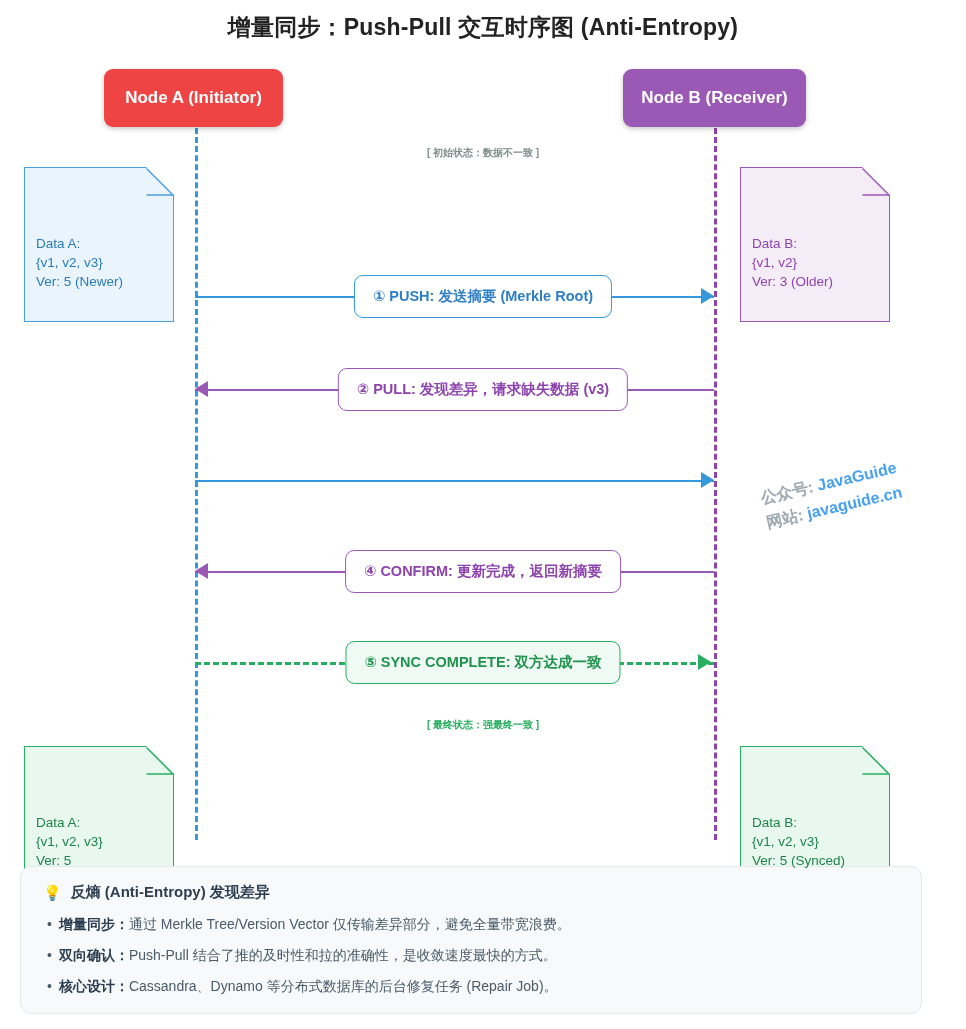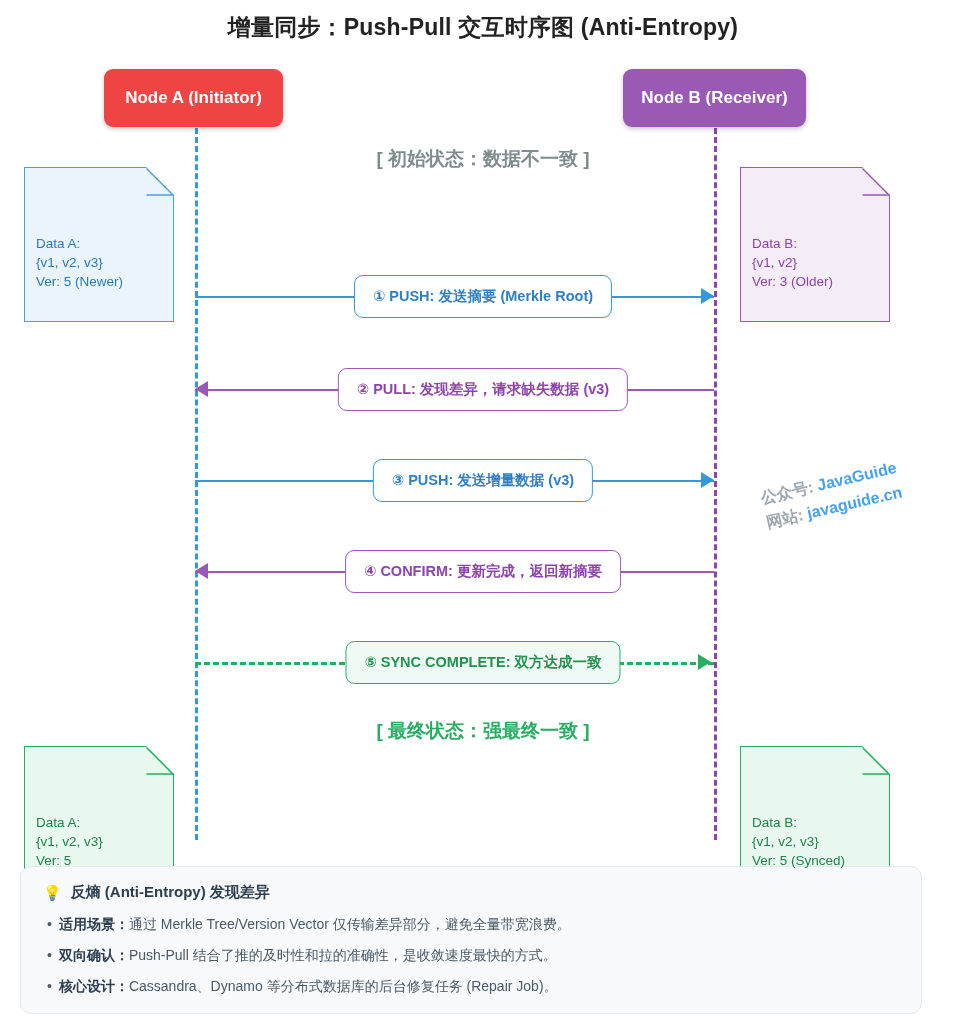--- a/index.html
+++ b/index.html
@@ -91,21 +91,21 @@
   #noteA1 { left: 24px; top: 167px; }
   #noteB1 { left: 740px; top: 167px; }
   #noteA2 { left: 24px; top: 746px; }
   #noteB2 { left: 740px; top: 746px; }
 
   
   .state-label {
     position: absolute;
     width: 966px;
     text-align: center;
-    font-size: 19px;
+    font-size: 10px;
     font-weight: bold;
   }
   #stateInitial { top: 146px; left: 0; color: #7f8c8d; }
   #stateFinal   { top: 718px; left: 0; color: #27ae60; }
 
   
   .msg { position: absolute; left: 0; width: 966px; height: 44px; }
 
   .msg-line {
     position: absolute;
@@ -248,21 +248,20 @@
 
   <div class="msg" id="msg1" style="top:368px">
     <div class="msg-line ln-purple" style="left:195px; width:519px"></div>
     <div class="msg-arrow left ar-purple" style="left:195px"></div>
     <div class="msg-box c-purple">② PULL: 发现差异，请求缺失数据 (v3)</div>
   </div>
 
   <div class="msg" id="msg2" style="top:459px">
     <div class="msg-line ln-blue" style="left:195px; width:519px"></div>
     <div class="msg-arrow right ar-blue" style="left:701px"></div>
-    <div class="msg-box c-blue">③ PUSH: 发送增量数据 (v3)</div>
   </div>
 
   <div class="msg" id="msg3" style="top:550px">
     <div class="msg-line ln-purple" style="left:195px; width:519px"></div>
     <div class="msg-arrow left ar-purple" style="left:195px"></div>
     <div class="msg-box c-purple">④ CONFIRM: 更新完成，返回新摘要</div>
   </div>
 
   <div class="msg" id="msg4" style="top:641px">
     <div class="msg-line ln-green dashed" style="left:195px; width:519px"></div>
@@ -307,21 +306,21 @@
 
 </div>
 
 <div class="info-panel">
   <div class="info-title">
     <span class="bulb">💡</span>
     <span>反熵 (Anti-Entropy) 发现差异</span>
   </div>
 
   <div class="info-item">
-    <span class="dot">•</span><b>适用场景：</b><span>通过 Merkle Tree/Version Vector 仅传输差异部分，避免全量带宽浪费。</span>
+    <span class="dot">•</span><b>增量同步：</b><span>通过 Merkle Tree/Version Vector 仅传输差异部分，避免全量带宽浪费。</span>
   </div>
   <div class="info-item">
     <span class="dot">•</span><b>双向确认：</b><span>Push-Pull 结合了推的及时性和拉的准确性，是收敛速度最快的方式。</span>
   </div>
   <div class="info-item">
     <span class="dot">•</span><b>核心设计：</b><span>Cassandra、Dynamo 等分布式数据库的后台修复任务 (Repair Job)。</span>
   </div>
 </div>
 
 </body></html>

